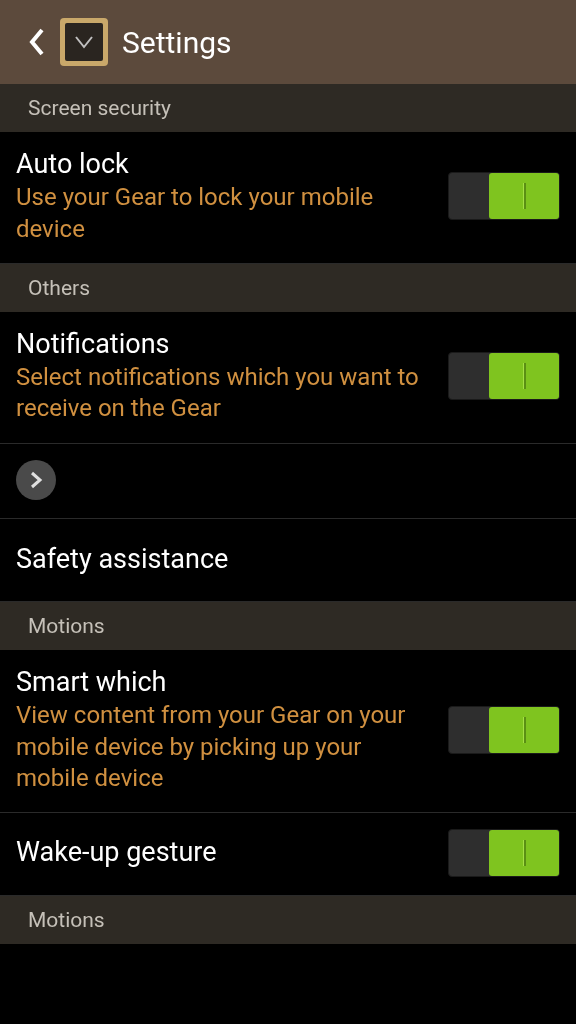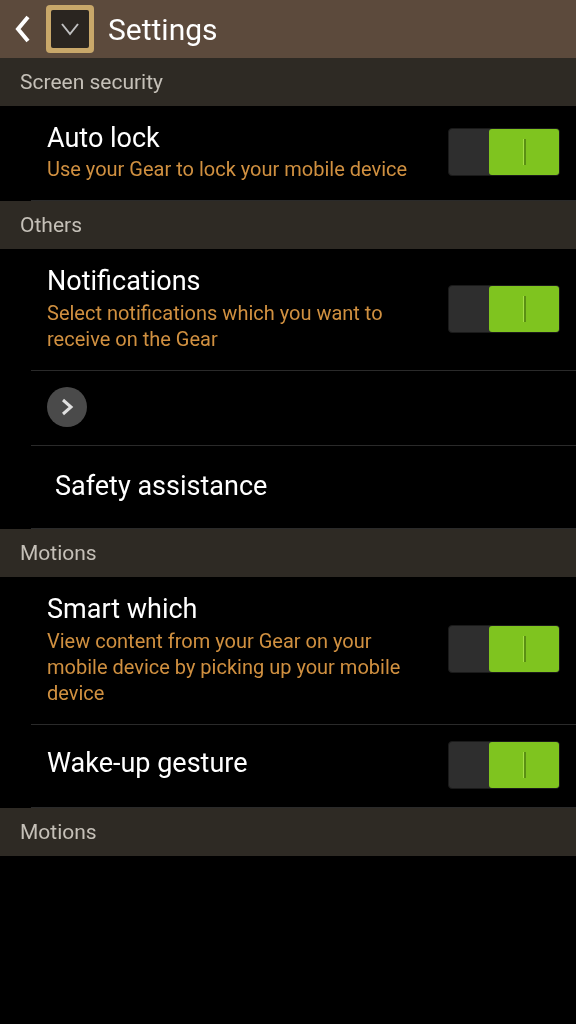--- a/index.html
+++ b/index.html
@@ -9,24 +9,24 @@
     }
     body {
       width: 576px;
       height: 1024px;
       background: #000000;
       font-family: -apple-system, BlinkMacSystemFont, "Segoe UI", Roboto, sans-serif;
       overflow: hidden;
     }
     .header {
       background: #5c4a3c;
-      height: 58px;
-      display: flex;
-      align-items: center;
-      padding: 0 6px;
+      height: 84px;
+      display: flex;
+      align-items: center;
+      padding: 0 20px;
     }
     .back-arrow {
       width: 32px;
       height: 32px;
       display: flex;
       align-items: center;
       justify-content: center;
       margin-right: 8px;
     }
     .watch-icon {
@@ -49,48 +49,47 @@
       align-items: center;
       justify-content: center;
     }
     .header-title {
       color: #ffffff;
       font-size: 30px;
       font-weight: 400;
     }
     .section-header {
       background: #2e2a24;
-      padding: 12px 20px;
+      padding: 12px 28px;
       color: #c5c0b8;
       font-size: 21px;
       font-weight: 400;
     }
     .item {
       background: #000000;
       padding: 16px 16px 18px 16px;
       display: flex;
       align-items: center;
       justify-content: space-between;
       border-bottom: 1px solid #2a2a2a;
-      margin-left: 31px;
     }
     .item-text {
       flex: 1;
       padding-right: 12px;
     }
     .item-title {
       color: #ffffff;
       font-size: 27px;
       font-weight: 400;
       line-height: 1.2;
       margin-bottom: 2px;
     }
     .item-subtitle {
       color: #d09040;
-      font-size: 20px;
+      font-size: 24px;
       font-weight: 400;
       line-height: 1.3;
     }
     .toggle {
       width: 112px;
       height: 48px;
       background: #2e2e2e;
       border-radius: 4px;
       position: relative;
       flex-shrink: 0;
@@ -118,21 +117,21 @@
       width: 40px;
       height: 40px;
       background: #4a4a4a;
       border-radius: 50%;
       display: flex;
       align-items: center;
       justify-content: center;
       flex-shrink: 0;
     }
     .item-safety {
-      padding: 24px 24px;
+      padding: 24px 16px;
       align-items: center;
     }
   </style>
 </head>
 <body>
 
 <div class="header">
   <div class="back-arrow">
     <svg width="20" height="32" viewBox="0 0 20 32">
       <path d="M16 4 L6 16 L16 28" stroke="#ffffff" stroke-width="4" fill="none"></path>

